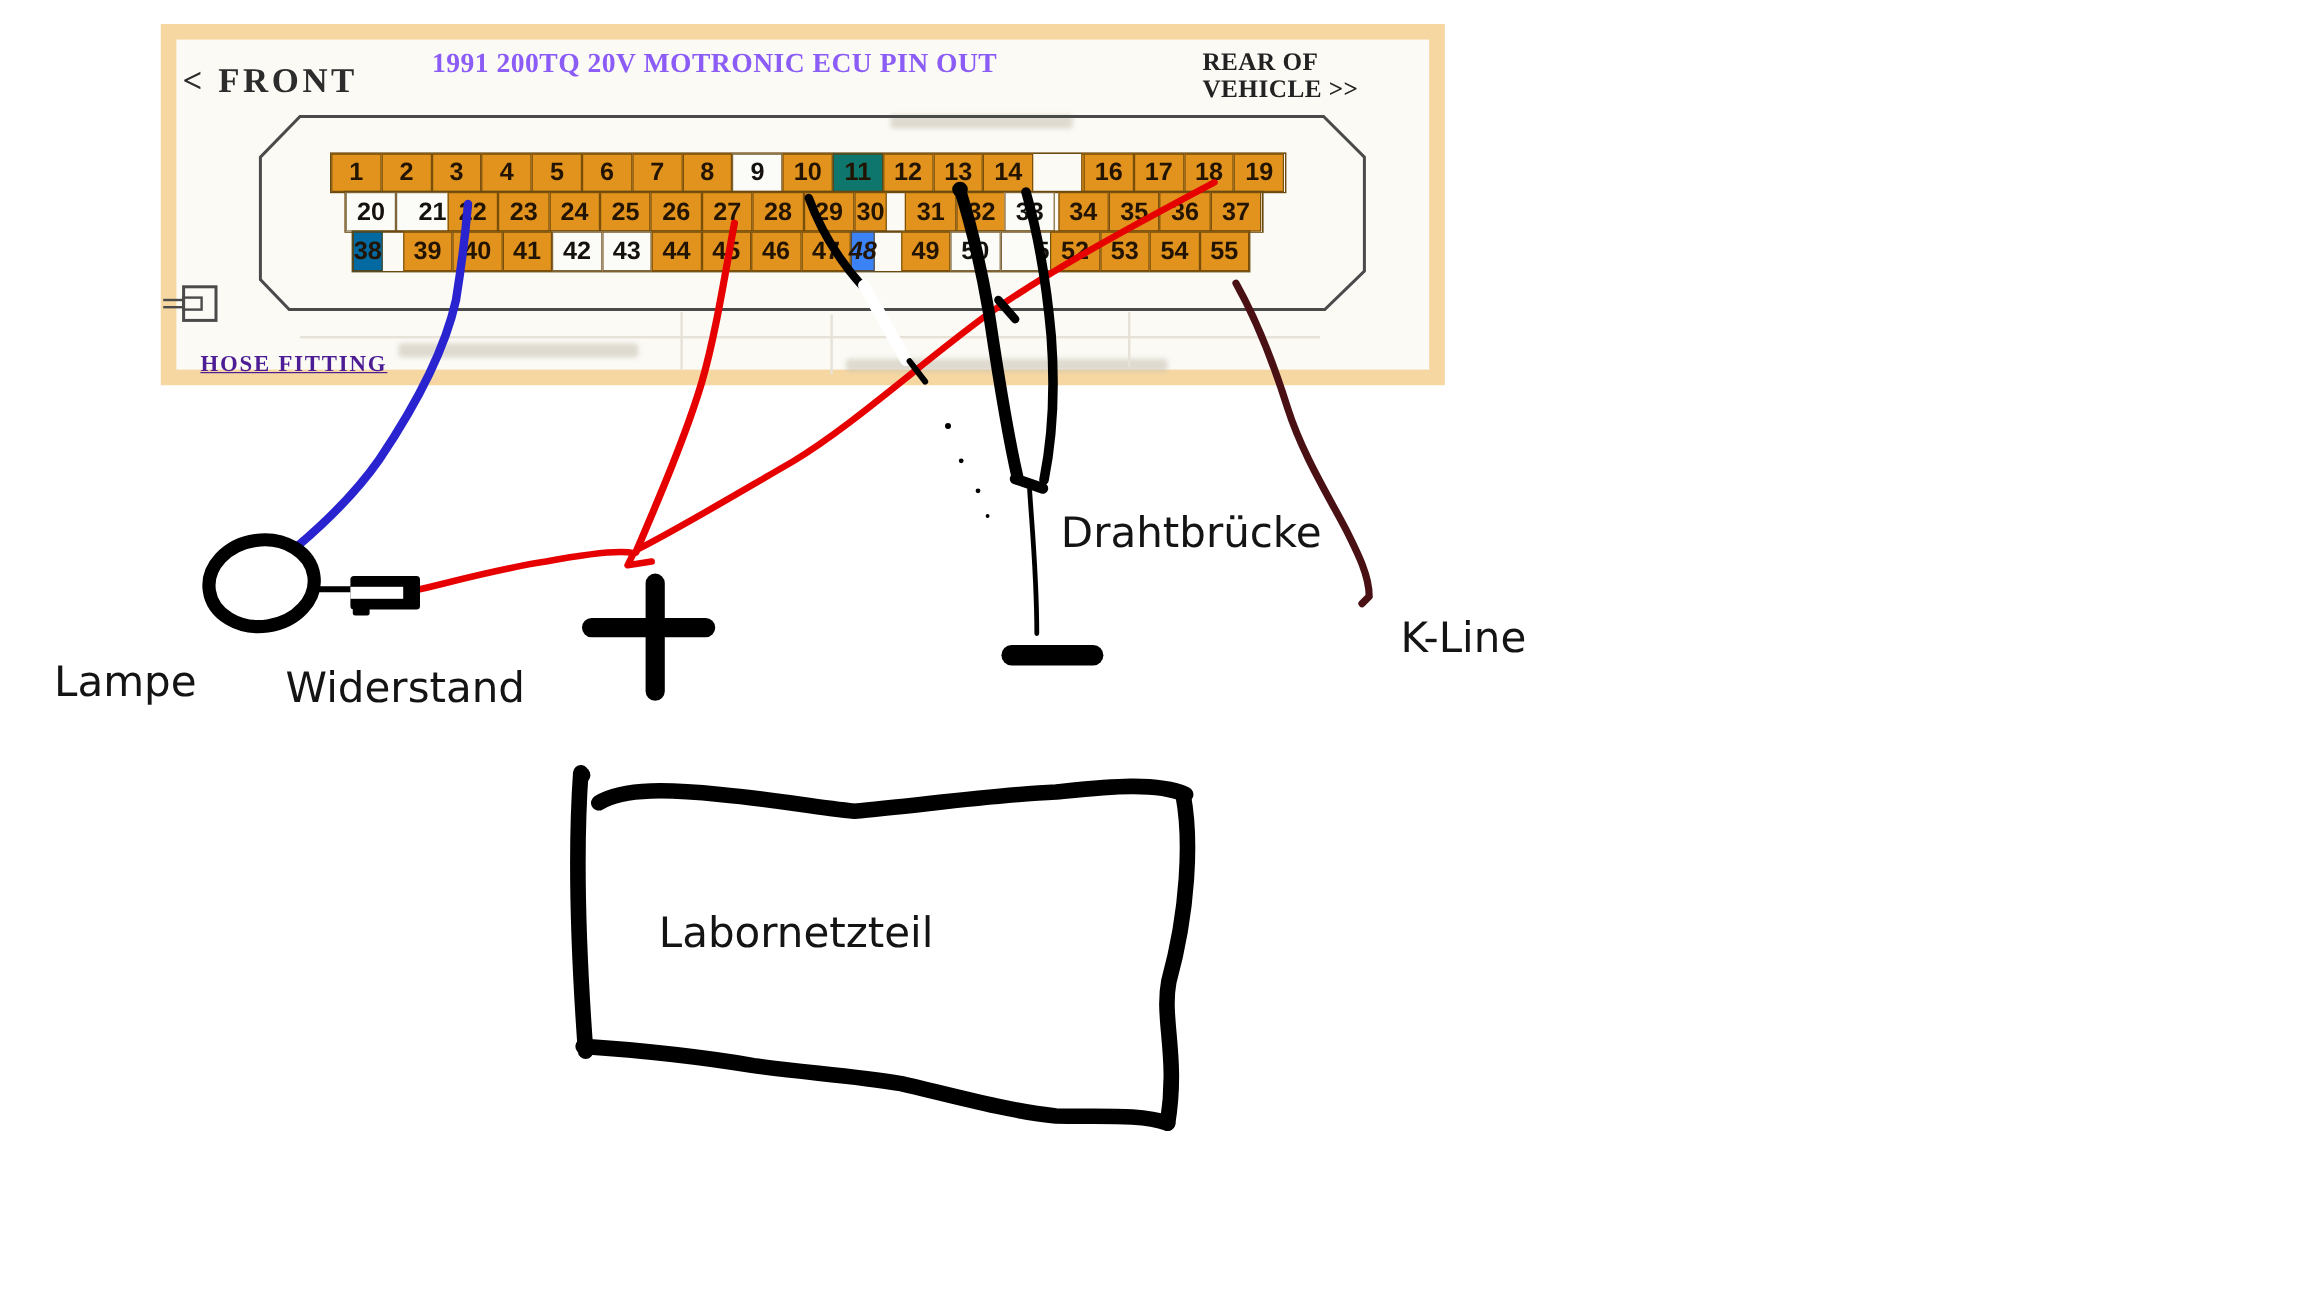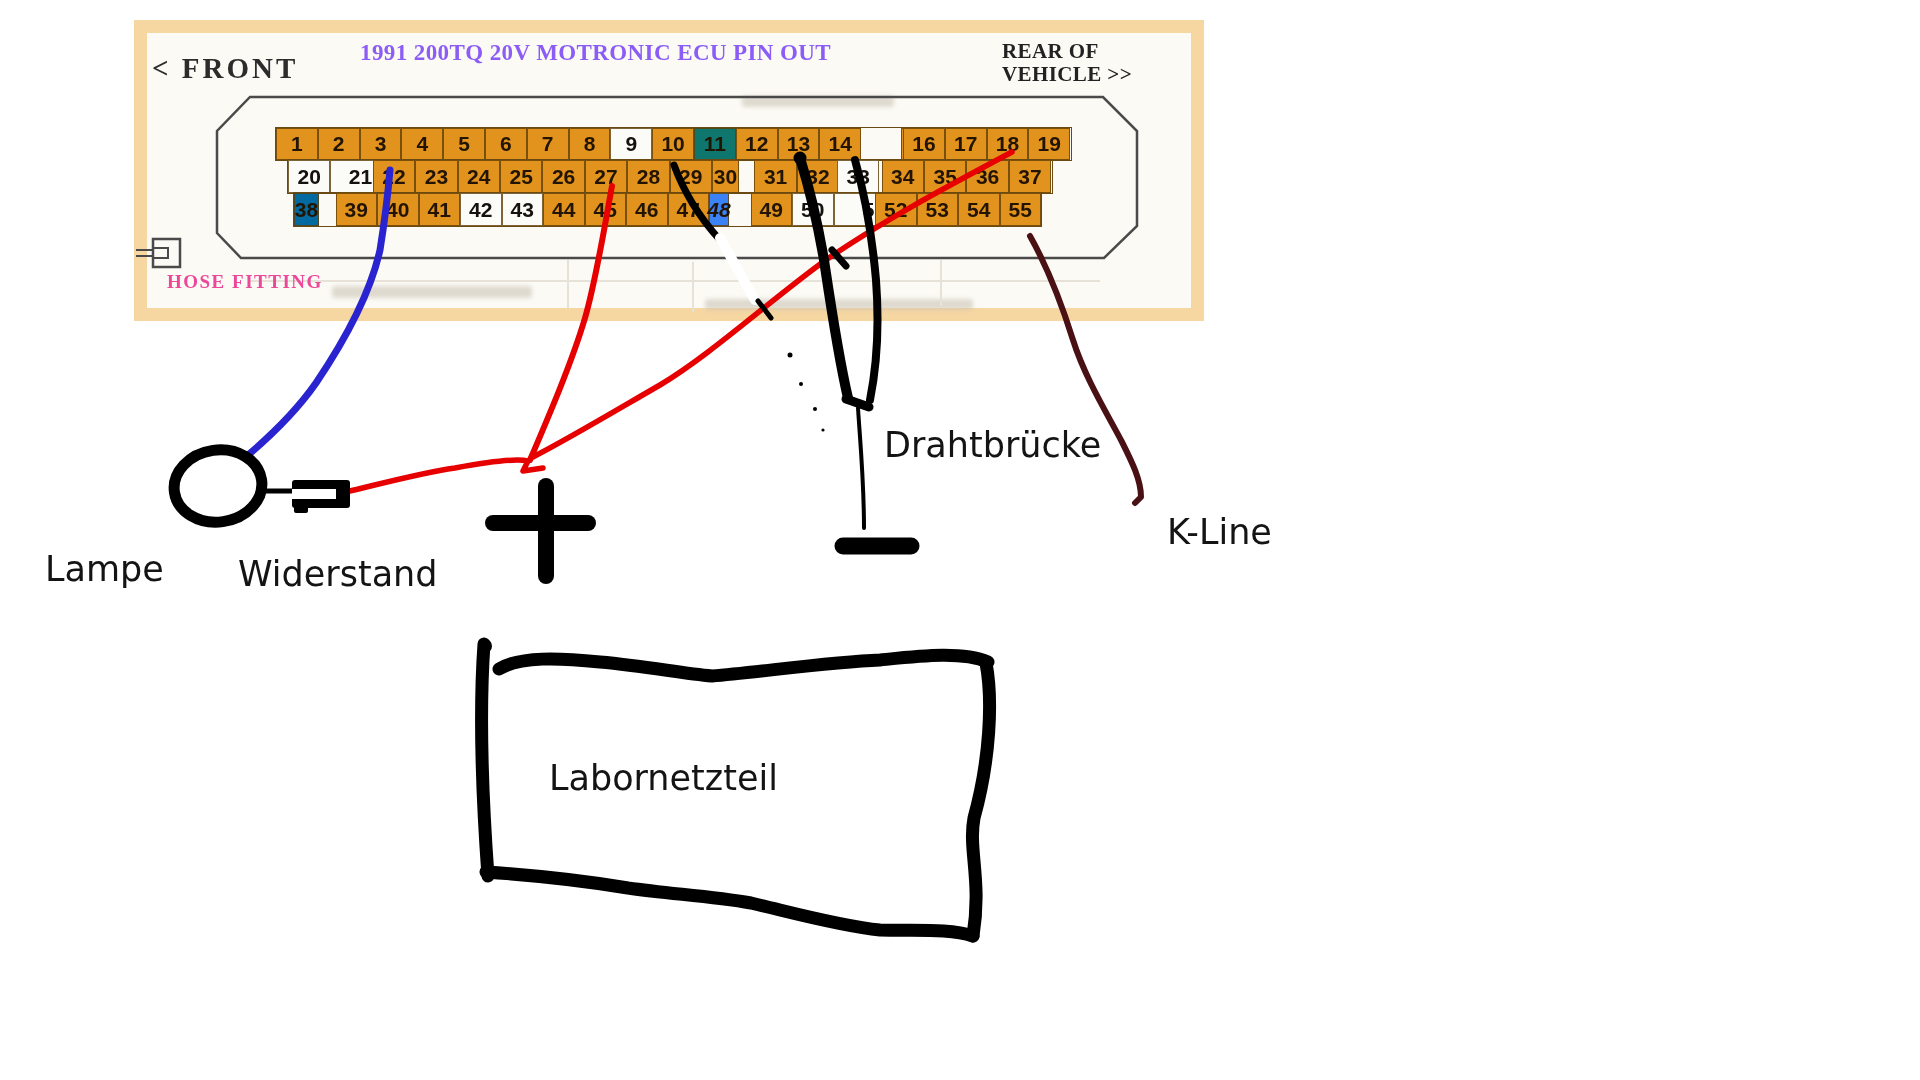--- a/index.html
+++ b/index.html
@@ -7,22 +7,22 @@
          font-family:"DejaVu Sans",sans-serif;}
   
   .scan{position:absolute;left:134px;top:20px;width:1070px;height:301px;
         background:#fbfaf5;border:13px solid #f6d7a2;box-sizing:border-box;}
   .front-label{position:absolute;left:152px;top:52px;font-family:"Liberation Serif",serif;
         font-weight:700;font-size:29px;letter-spacing:3px;color:#2c2c2c;}
   .title{position:absolute;left:360px;top:40px;font-family:"Liberation Serif",serif;
         font-weight:700;font-size:23px;line-height:26px;letter-spacing:.4px;color:#8b5cf6;}
   .rear-label{position:absolute;left:1002px;top:40px;font-family:"Liberation Serif",serif;
         font-weight:700;font-size:21px;line-height:23px;letter-spacing:.4px;color:#222;}
-  .hose-label{position:absolute;left:167px;top:271px;font-family:"Liberation Serif",serif;
-        font-weight:700;font-size:19px;letter-spacing:1.5px;color:#ec4899;}
+  .hose-label{position:absolute;left:167px;top:293px;font-family:"Liberation Serif",serif;
+        font-weight:700;font-size:19px;letter-spacing:1.5px;color:#4c1d95;text-decoration:underline;}
   
   .ghost{position:absolute;background:#c7c0b1;filter:blur(2px);opacity:.55;border-radius:3px;}
   .gline{position:absolute;background:#e6e2d8;}
   
   .pin-row{position:absolute;box-shadow:0 0 0 1px #6a4a10;}
   .pin{position:absolute;top:0;height:100%;box-sizing:border-box;border:1px solid rgba(96,62,6,.8);
        background:#e2931d;color:#221400;font-family:"Liberation Sans",sans-serif;
        font-weight:700;font-size:21px;display:flex;align-items:center;justify-content:center;}
   .pin.white{background:#fbfbf8;color:#15120d;}
   

